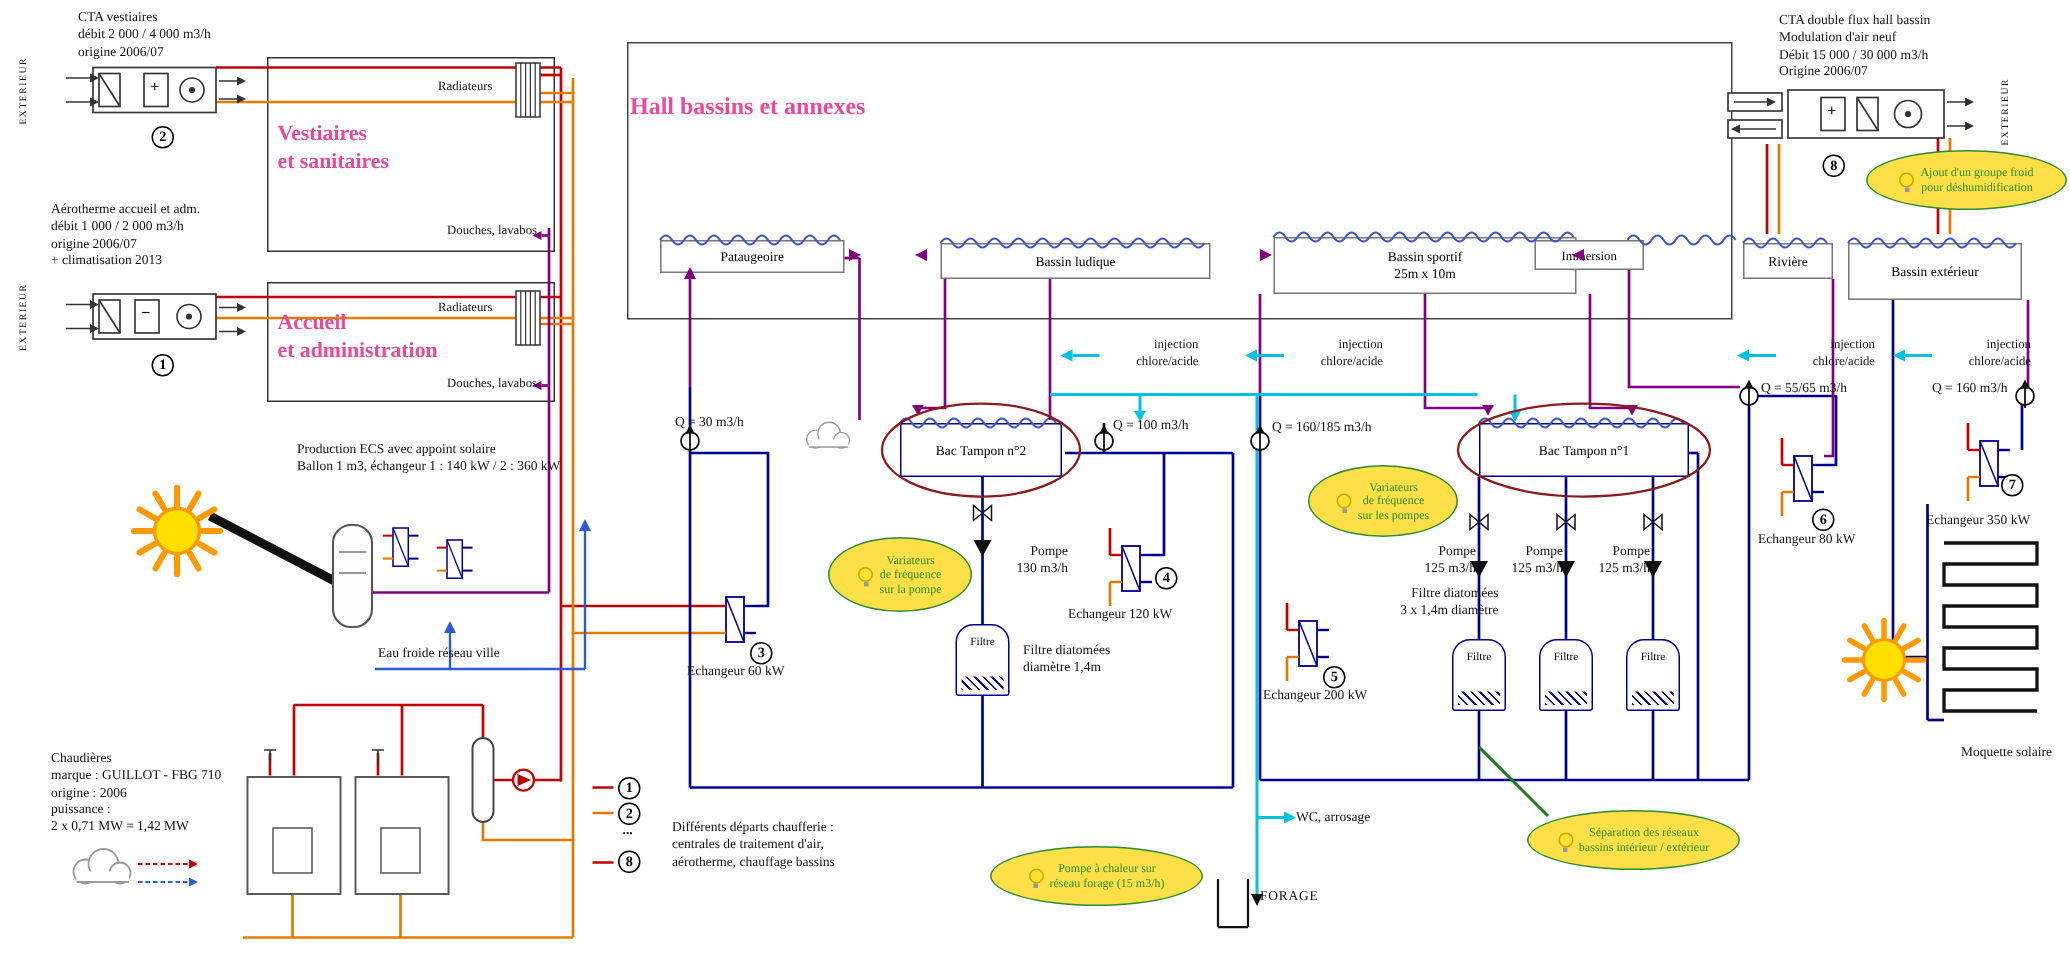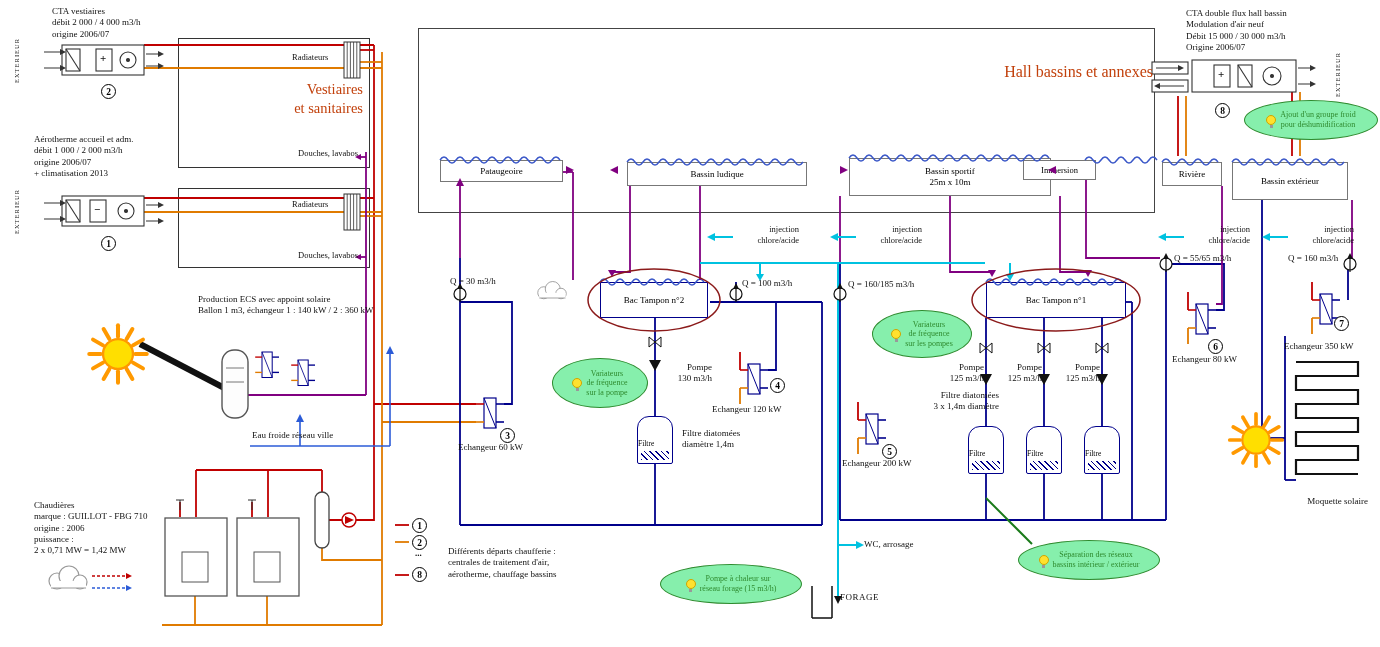--- a/index.html
+++ b/index.html
@@ -2,27 +2,27 @@
 <html><head>
 <meta charset="utf-8">
 <style>
 *{margin:0;padding:0;box-sizing:border-box}
 body{font-family:"Liberation Serif",serif;background:#fff}
 #diagram{position:relative;width:1380px;height:647px;background:#fff;overflow:hidden}
 .lbl{position:absolute;font-size:9px;line-height:1.25;color:#111;white-space:pre-line}
 .c{text-align:right}.r{text-align:right}.s8{font-size:8.5px}
 .box{position:absolute;border:1.3px solid #333;background:#fff}
 .hall{position:absolute;border:1.5px solid #444;background:transparent}
-.title{position:absolute;font-weight:normal;text-align:right;white-space:pre-line;color:#c2410c;line-height:1.3}
+.title{position:absolute;font-weight:bold;text-align:left;white-space:pre-line;color:#ec4899;line-height:1.3}
 .pool{position:absolute;border:1px solid #777;background:#fff;display:flex;align-items:center;justify-content:center;font-size:9px;text-align:center;white-space:pre-line;line-height:1.2}
 .bac{position:absolute;border:1.2px solid #00008b;background:#fff;display:flex;align-items:center;justify-content:center;font-size:9px}
-.filtre{position:absolute;width:36px;height:48px;border:1.2px solid #00008b;border-radius:12px 12px 2px 2px;background:#fff;font-size:7.5px;padding-top:22px}
+.filtre{position:absolute;width:36px;height:48px;border:1.2px solid #00008b;border-radius:12px 12px 2px 2px;background:#fff;font-size:7.5px;text-align:center;padding-top:6px}
 .filtre:after{content:"";position:absolute;left:3px;right:3px;bottom:3px;height:9px;background:repeating-linear-gradient(45deg,#00008b 0 1px,transparent 1px 4px)}
 .num{position:absolute;width:15px;height:15px;border:1.2px solid #000;border-radius:50%;background:#fff;font-size:9.5px;font-weight:bold;display:flex;align-items:center;justify-content:center;z-index:5}
-.idea{position:absolute;border:1.5px solid #2f8b2f;border-radius:50%;background:#86efac;display:flex;align-items:center;justify-content:center;gap:4px;color:#2f8b2f;font-size:8px;text-align:center;white-space:pre-line;line-height:1.2;padding:2px 7px;z-index:5}
+.idea{position:absolute;border:1.5px solid #2f8b2f;border-radius:50%;background:#fde047;display:flex;align-items:center;justify-content:center;gap:4px;color:#2f8b2f;font-size:8px;text-align:center;white-space:pre-line;line-height:1.2;padding:2px 7px;z-index:5}
 .bulb{width:10px;height:10px;border-radius:50%;background:#ffe12e;border:1px solid #cfa500;position:relative;flex:none}
 .bulb:after{content:"";position:absolute;left:2.5px;top:9px;width:3px;height:3px;background:#999}
 .vert{position:absolute;font-size:6.5px;letter-spacing:1px;transform:rotate(-90deg);width:60px;text-align:center;color:#111}
 .pm{position:absolute;font-size:11px;font-weight:bold;color:#111}
 svg.net{position:absolute;left:0;top:0;z-index:3}
 .toplayer{position:absolute;left:0;top:0;width:100%;height:100%;z-index:4;pointer-events:none}
 .toplayer>*{pointer-events:auto}
 </style>
 </head>
 <body>
@@ -377,20 +377,22 @@
   <div class="lbl" style="left:1186px;top:8px;width:175px">CTA double flux hall bassin
 Modulation d'air neuf
 Débit 15 000 / 30 000 m3/h
 Origine 2006/07</div>
   <div class="vert" style="left:1307px;top:71px">EXTERIEUR</div>
   <div class="pm" style="left:1218px;top:68px">+</div>
   <div class="num" style="left:1215px;top:103px">8</div>
 
   <div class="title" style="left:185px;top:80px;width:178px;font-size:14.5px">Vestiaires
 et sanitaires</div>
+  <div class="title" style="left:185px;top:206px;width:178px;font-size:14.5px">Accueil
+et administration</div>
   <div class="title" style="left:420px;top:62px;width:733px;font-size:16px">Hall bassins et annexes</div>
 
   <div class="lbl s8" style="left:292px;top:52px;width:48px">Radiateurs</div>
   <div class="lbl s8" style="left:292px;top:199px;width:48px">Radiateurs</div>
   <div class="lbl s8 r" style="left:276px;top:148px;width:82px">Douches, lavabos</div>
   <div class="lbl s8 r" style="left:276px;top:250px;width:82px">Douches, lavabos</div>
 
   <div class="lbl" style="left:198px;top:294px;width:240px">Production ECS avec appoint solaire
 Ballon 1 m3, échangeur 1 : 140 kW / 2 : 360 kW</div>
   <div class="lbl" style="left:252px;top:430px;width:120px">Eau froide réseau ville</div>

